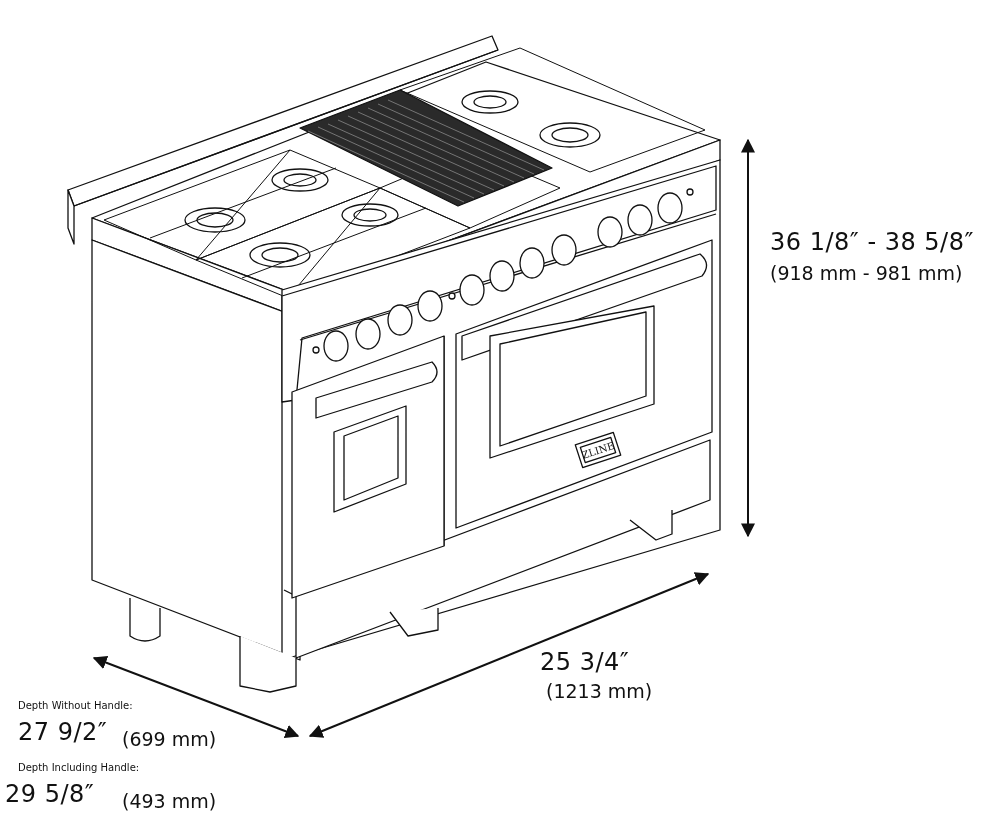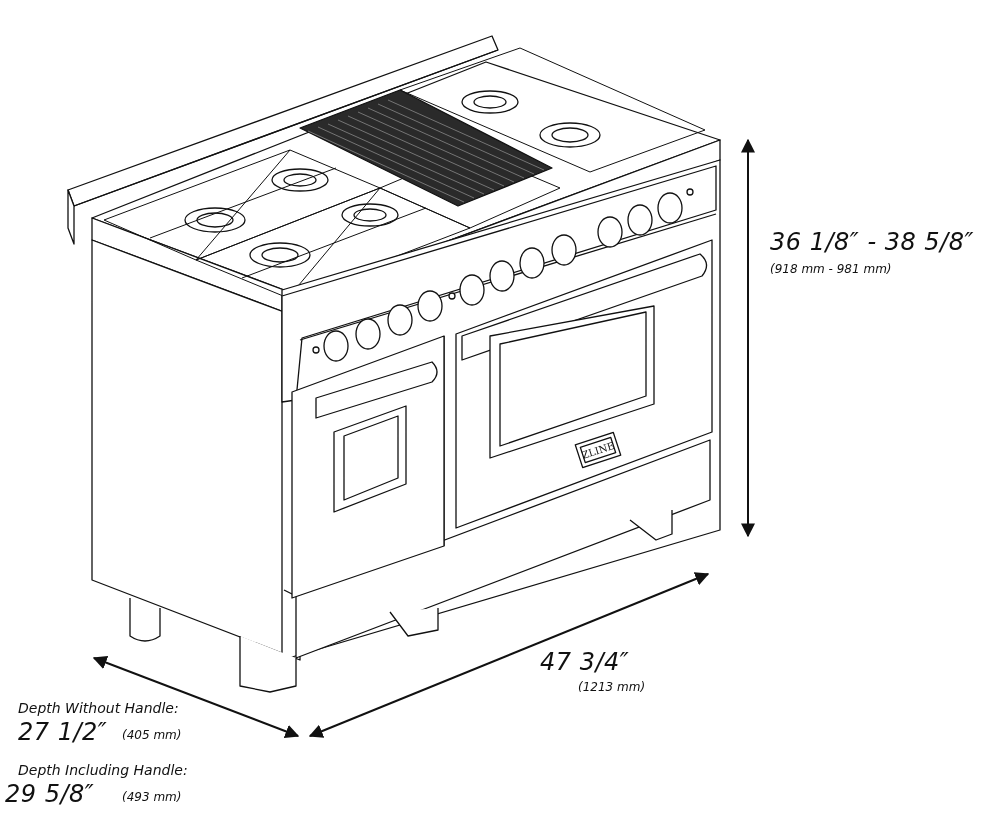--- a/index.html
+++ b/index.html
@@ -1,26 +1,26 @@
 <!DOCTYPE html>
 <html><head>
 <meta charset="utf-8">
 <style>
   html, body { margin:0; padding:0; background:#ffffff; }
   body { width:990px; height:826px; position:relative; overflow:hidden;
          font-family:"DejaVu Sans", "Liberation Sans", sans-serif; color:#111; }
   svg.drawing { position:absolute; left:0; top:0; width:990px; height:826px; }
-  .lbl { position:absolute; font-style:italic; white-space:nowrap; color:#111; }
+  .lbl { position:absolute; white-space:nowrap; color:#111; }
   .big { font-size:24px; letter-spacing:0.5px; }
-  .mm  { font-size:12px; }
-  .cap { font-size:14px; }
+  .mm  { font-size:19px; }
+  .cap { font-size:10px; }
   #height-main { left:770px; top:228px; }
   #height-mm   { left:770px; top:262px; }
   #width-main  { left:540px; top:648px; }
-  #width-mm    { left:546px; top:680px;margin-left:32px; }
+  #width-mm    { left:546px; top:680px; }
   #d1-cap  { left:18px; top:700px; }
   #d1-main { left:18px; top:718px; }
   #d1-mm   { left:122px; top:728px; }
   #d2-cap  { left:18px; top:762px;text-align:right; }
   #d2-main { left:5px; top:780px; }
   #d2-mm   { left:122px; top:790px; }
   .badge-text { font-family:"DejaVu Serif", serif; font-size:10px; }
 </style>
 </head>
 <body>
@@ -146,22 +146,22 @@
   <g stroke-width="2">
     <line x1="748" y1="140" x2="748" y2="536" marker-start="url(#ah)" marker-end="url(#ah)"></line>
     <line x1="310" y1="736" x2="708" y2="574" marker-start="url(#ah)" marker-end="url(#ah)"></line>
     <line x1="94" y1="658" x2="298" y2="736" marker-start="url(#ah)" marker-end="url(#ah)"></line>
   </g>
 </svg>
 
 <div class="lbl big" id="height-main">36 1/8″ - 38 5/8″</div>
 <div class="lbl mm" id="height-mm">(918 mm - 981 mm)</div>
 
-<div class="lbl big" id="width-main">47 3/4″</div>
+<div class="lbl big" id="width-main">25 3/4″</div>
 <div class="lbl mm" id="width-mm">(1213 mm)</div>
 
 <div class="lbl cap" id="d1-cap">Depth Without Handle:</div>
-<div class="lbl big" id="d1-main">27 1/2″</div>
-<div class="lbl mm" id="d1-mm">(405 mm)</div>
+<div class="lbl big" id="d1-main">27 9/2″</div>
+<div class="lbl mm" id="d1-mm">(699 mm)</div>
 
 <div class="lbl cap" id="d2-cap">Depth Including Handle:</div>
 <div class="lbl big" id="d2-main">29 5/8″</div>
 <div class="lbl mm" id="d2-mm">(493 mm)</div>
 
 </body></html>

